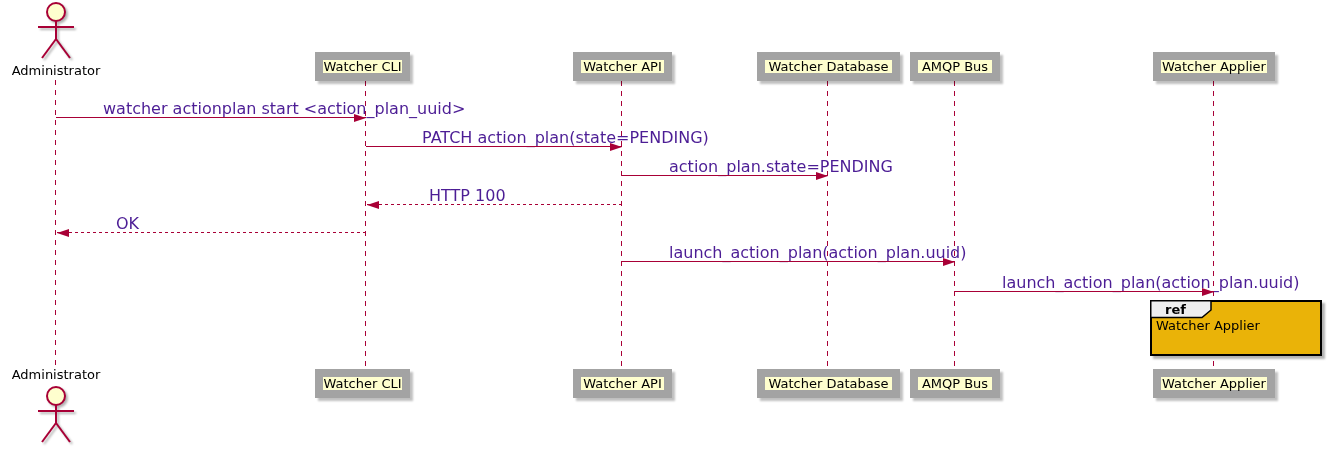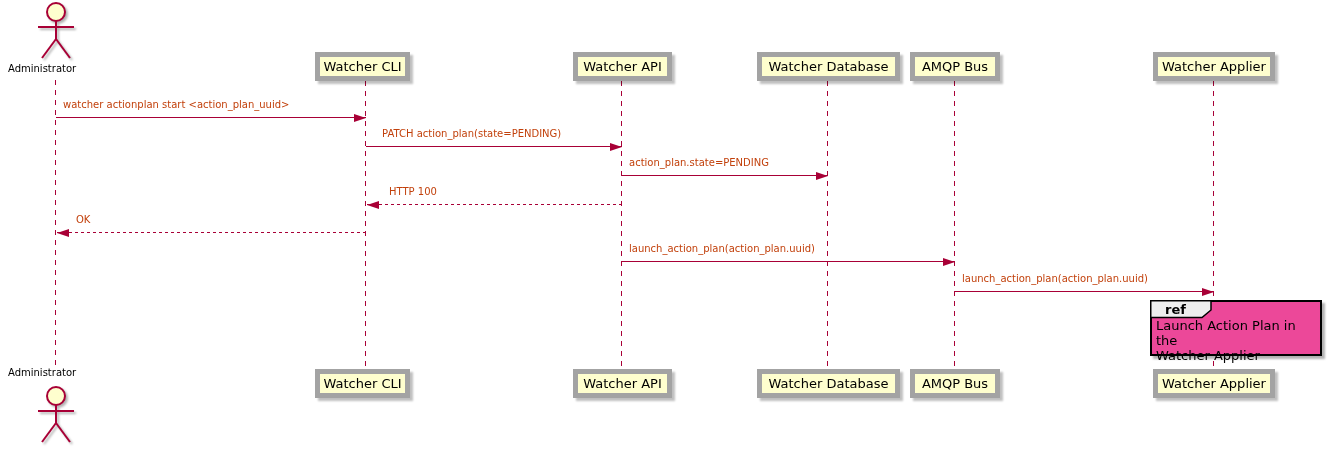--- a/index.html
+++ b/index.html
@@ -3,50 +3,50 @@
 <meta charset="utf-8">
 <style>
   html,body { margin:0; padding:0; background:#ffffff; }
   #canvas {
     position:relative; width:1330px; height:456px; background:#ffffff;
     font-family:"DejaVu Sans", sans-serif; font-size:13px; color:#000;
     overflow:hidden;
   }
   .pbox {
     position:absolute; height:29px; box-sizing:border-box;
-    background:#FEFECE; border:5px solid #a3a3a3;
+    background:#FEFECE; border:8px solid #a3a3a3;
     box-shadow:3px 3px 2px rgba(0,0,0,0.25);
     display:flex; align-items:center; justify-content:center;
     font-size:13px; white-space:nowrap;
   }
   .lifeline {
     position:absolute; width:1px;
     background:repeating-linear-gradient(to bottom,#A80036 0 5px,transparent 5px 10px);
   }
   .mline-solid { position:absolute; height:1px; background:#A80036; }
   .mline-dashed {
     position:absolute; height:1px;
     background:repeating-linear-gradient(to right,#A80036 0 3px,transparent 3px 6px);
   }
-  .mlabel { position:absolute; white-space:nowrap; font-size:10px; color:#c2410c; }
+  .mlabel { position:absolute; white-space:nowrap; font-size:16px; color:#4c1d95;margin-left:40px; }
   .arr-r {
     position:absolute; width:0; height:0;
     border-top:4px solid transparent; border-bottom:4px solid transparent;
     border-left:12px solid #A80036;
   }
   .arr-l {
     position:absolute; width:0; height:0;
     border-top:4px solid transparent; border-bottom:4px solid transparent;
     border-right:12px solid #A80036;
   }
-  .actor-label { position:absolute; width:96px; font-size:10px; }
+  .actor-label { position:absolute; width:96px; text-align:center; font-size:13px; }
   .actor-svg { position:absolute; filter:drop-shadow(2px 2px 1px rgba(0,0,0,0.3)); }
   .refbox {
     position:absolute; left:1150px; top:300px; width:172px; height:56px;
-    box-sizing:border-box; background:#ec4899; border:2px solid #000;
+    box-sizing:border-box; background:#eab308; border:2px solid #000;
     box-shadow:3px 3px 2px rgba(0,0,0,0.3);
   }
   .reftab-svg { position:absolute; left:-2px; top:-2px; }
   .reftab-label {
     position:absolute; left:13px; top:0px; font-weight:bold; font-size:13px;
   }
   .refbody {
     position:absolute; left:4px; top:16px; right:4px;
     font-size:13px; line-height:15px;
   }
@@ -129,21 +129,20 @@
     <div class="mline-solid" style="left:955px; top:291px; width:259px;"></div>
     <div class="arr-r" style="left:1202px; top:288px;"></div>
   </div>
 
   <div class="refbox">
     <svg class="reftab-svg" width="64" height="19" viewBox="0 0 64 19">
       <path d="M0.75,0.75 L61,0.75 L61,10 L52,17.5 L0.75,17.5 Z" fill="#EEEEEE" stroke="#000000" stroke-width="1.5"></path>
     </svg>
     <span class="reftab-label">ref</span>
     <div class="refbody">
-      <div>Launch Action Plan in the</div>
       <div>Watcher Applier</div>
     </div>
   </div>
 
   <div class="pbox" style="left:315px;  top:369px; width:95px;">
     <span>Watcher CLI</span>
     </div>
   <div class="pbox" style="left:573px;  top:369px; width:99px;">
     <span>Watcher API</span>
     </div>

